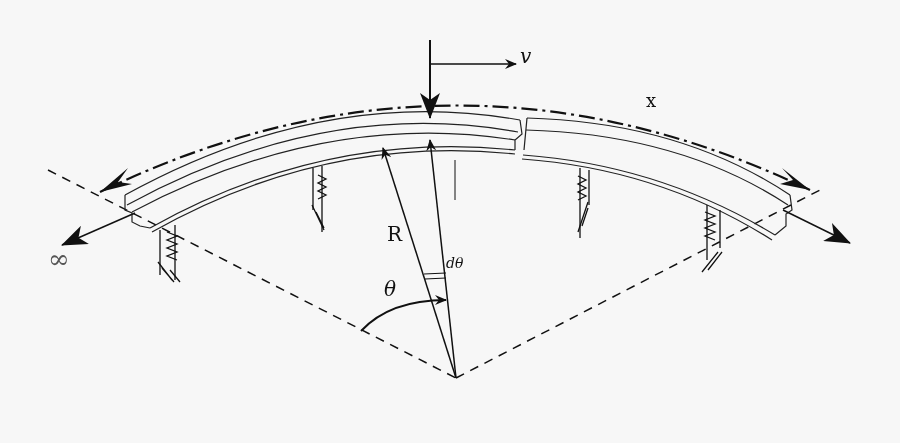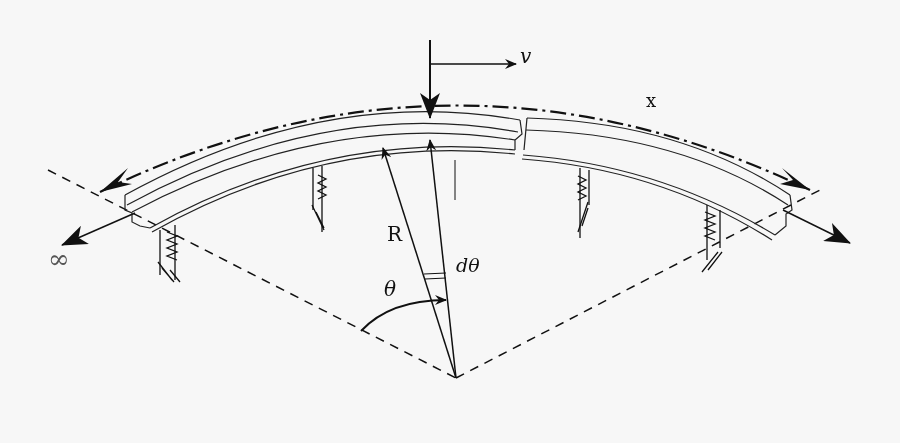--- a/index.html
+++ b/index.html
@@ -92,15 +92,15 @@
       <line x1="425" y1="279" x2="446" y2="278"></line>
     </g>
 
     <path d="M361,331 Q390,300 446,300" fill="none" stroke="#111" stroke-width="2" marker-end="url(#ah)"></path>
   </svg>
 
   <span class="lbl it" style="left:520px; top:46px; font-size:20px;">v</span>
   <span class="lbl" style="left:646px; top:92px; font-size:18px;">x</span>
   <span class="lbl" style="left:387px; top:224px; font-size:20px;">R</span>
   <span class="lbl it" style="left:384px; top:279px; font-size:20px;">θ</span>
-  <span class="lbl it" style="left:456px; top:256px; font-size:19px;">dθ</span>
+  <span class="lbl it" style="left:446px; top:256px; font-size:14px;">dθ</span>
   <span class="lbl" style="left:48px; top:246px; font-size:26px; color:#555;">∞</span>
 </div>
 
 </body></html>

